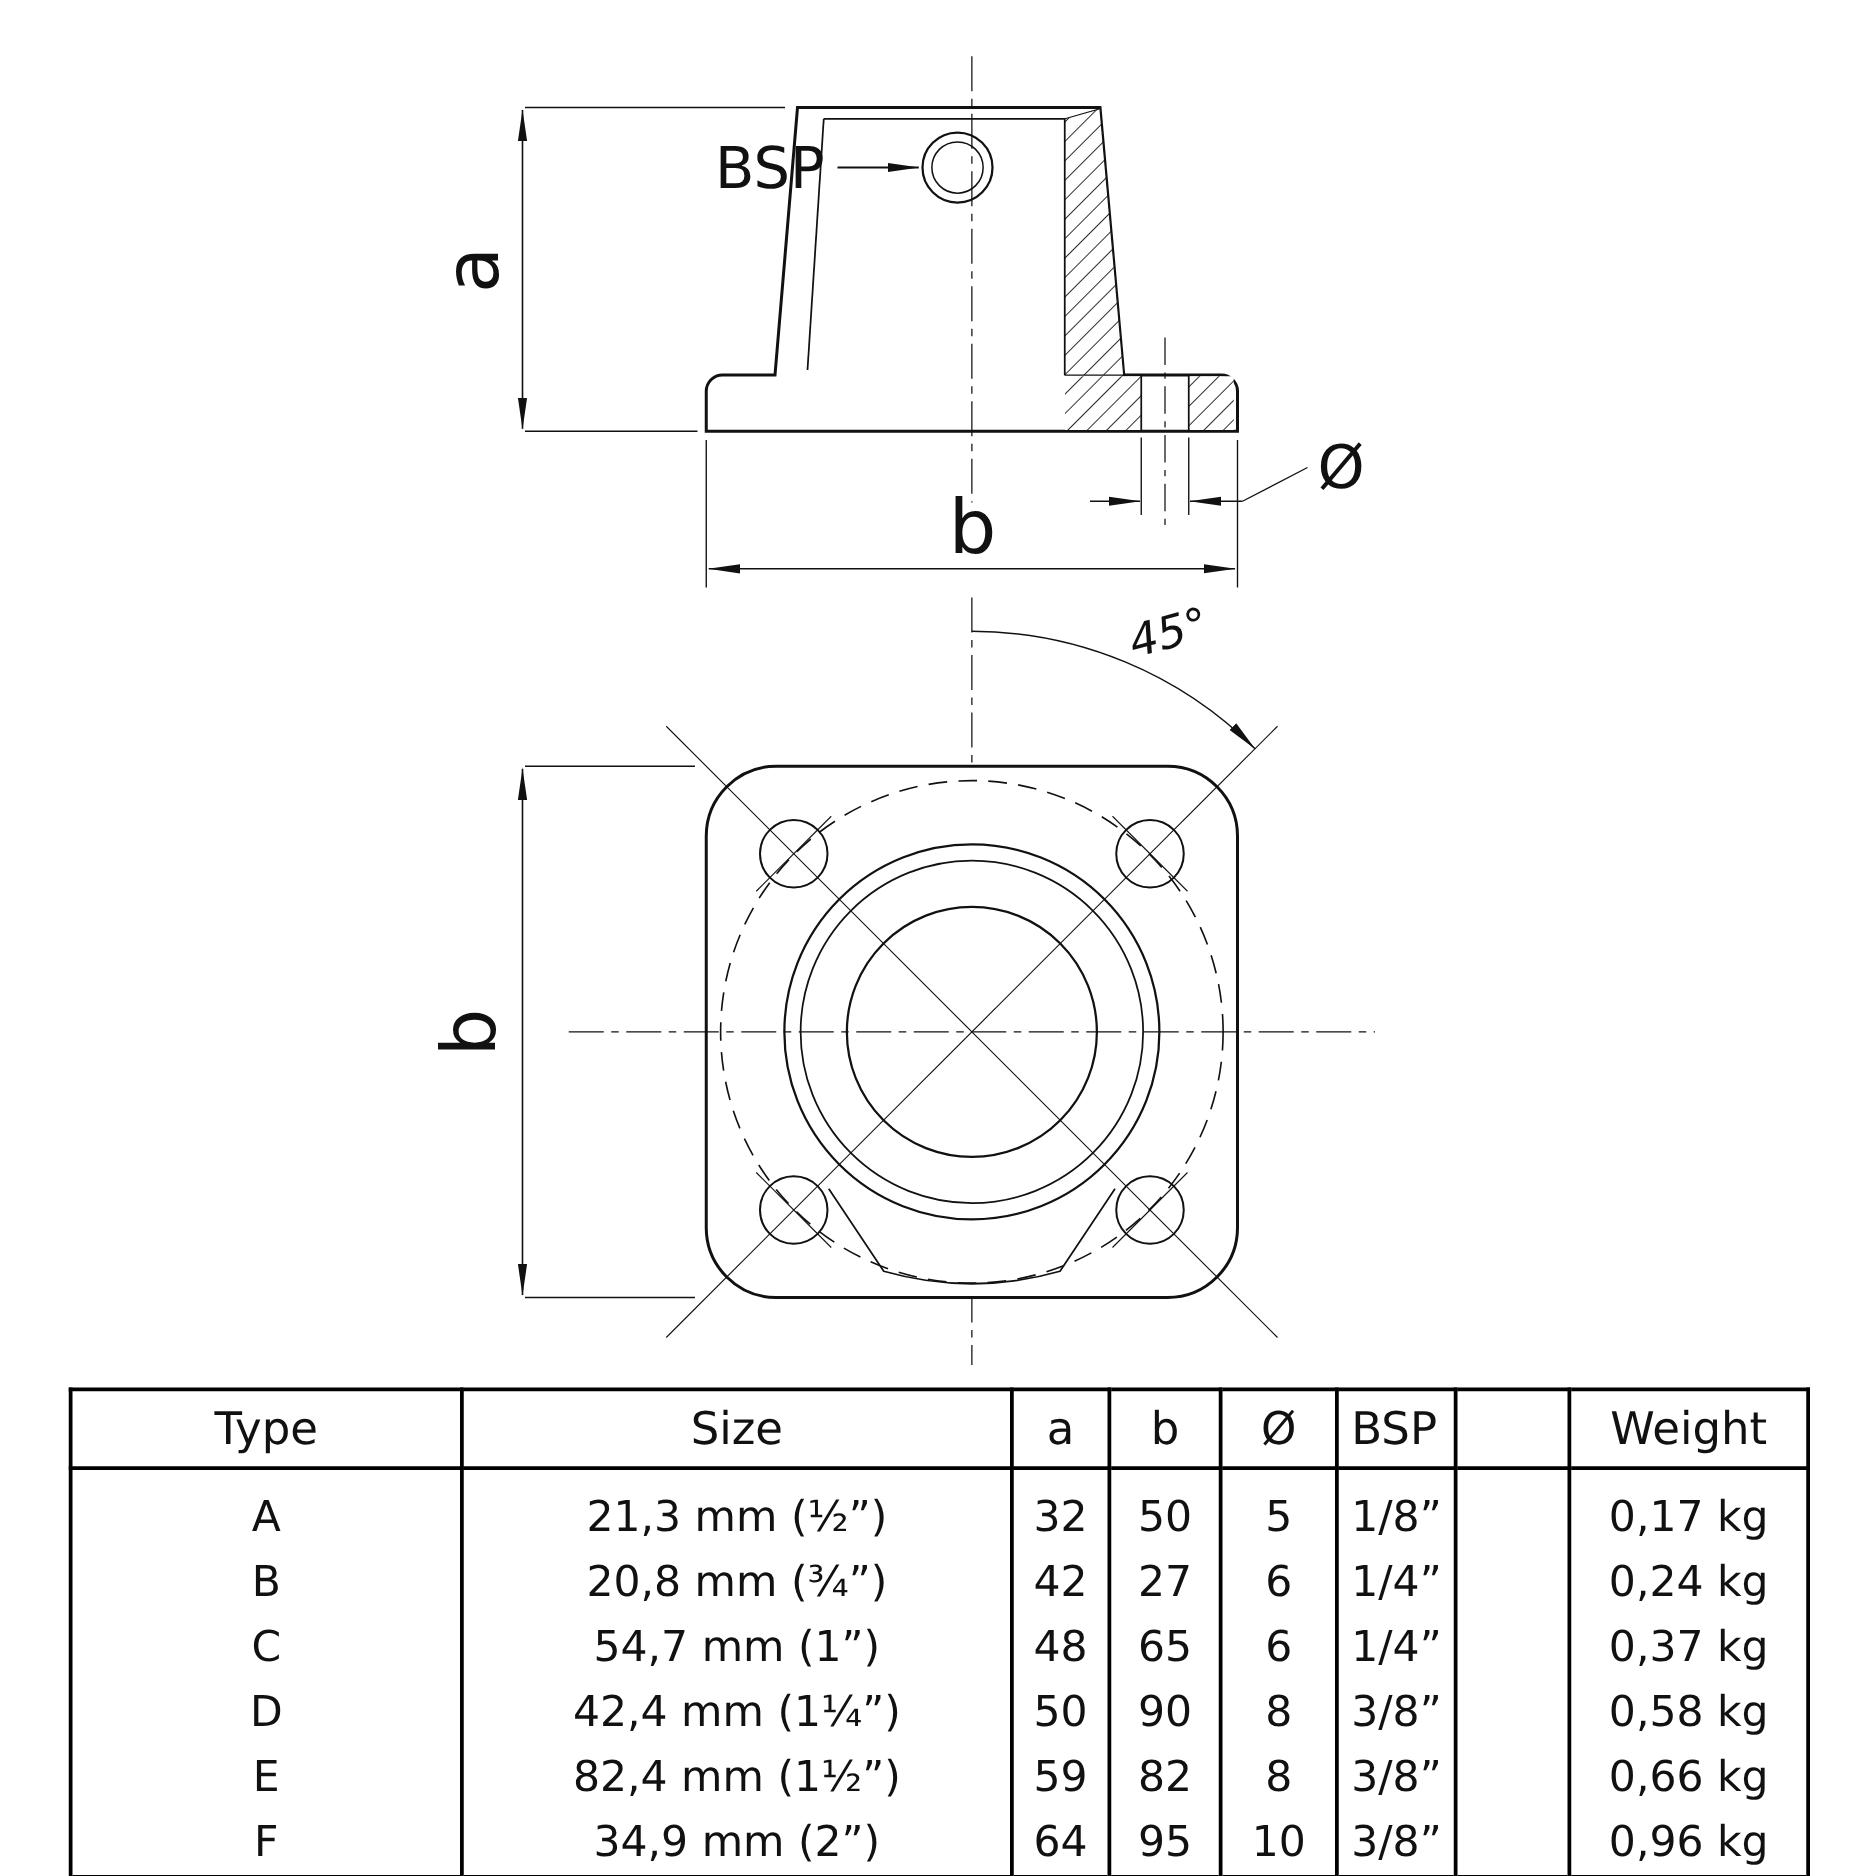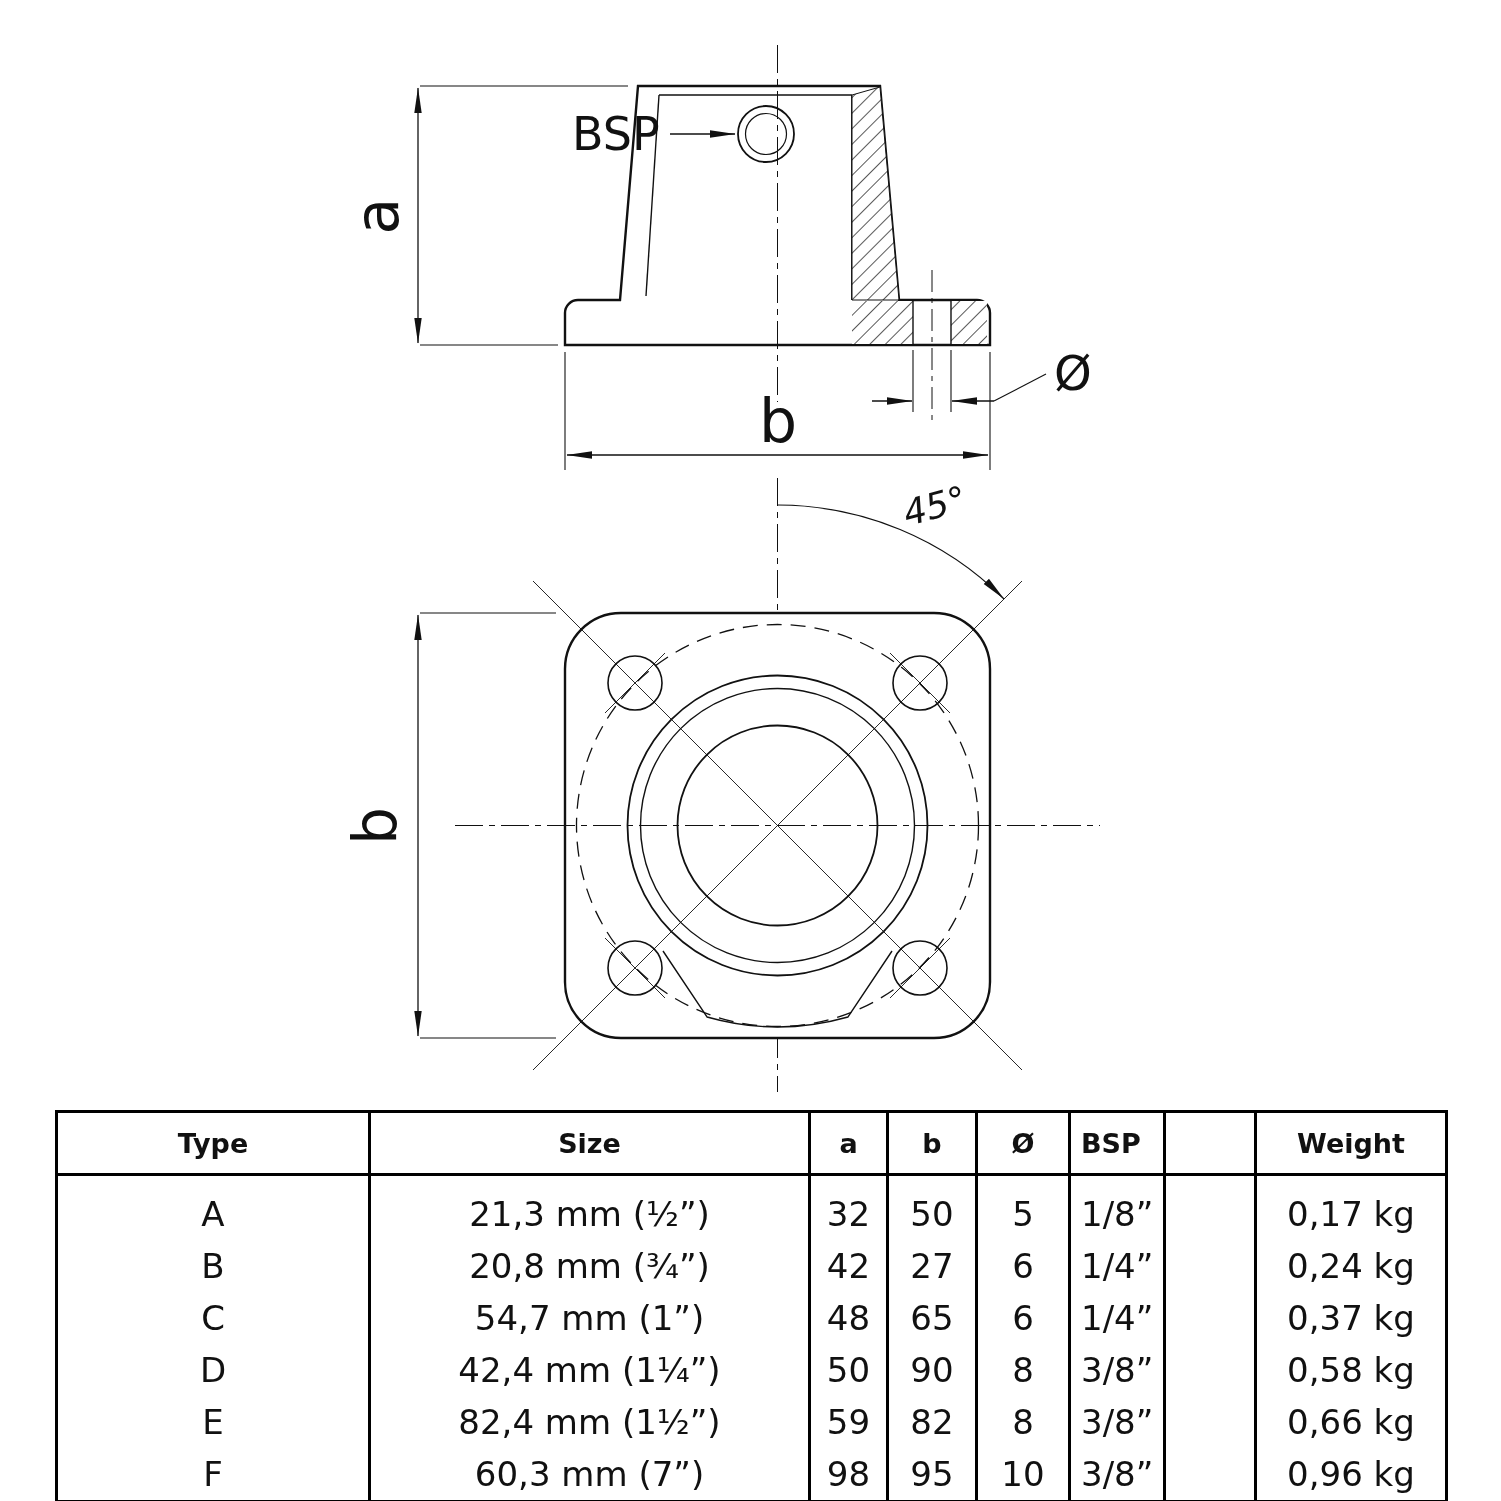--- a/index.html
+++ b/index.html
@@ -17,21 +17,21 @@
   }
   table.spec col.c-type   { width:313px; }
   table.spec col.c-size   { width:440px; }
   table.spec col.c-a      { width:78px; }
   table.spec col.c-b      { width:89px; }
   table.spec col.c-dia    { width:93px; }
   table.spec col.c-bsp    { width:95px; }
   table.spec col.c-spacer { width:91px; }
   table.spec col.c-weight { width:191px; }
   table.spec th {
-    border:3px solid #000; font-size:27px; font-weight:bold;
+    border:3px solid #000; font-size:36px; font-weight:normal;
     padding:6px 4px; height:48px; text-align:center;
   }
   table.spec td {
     border-left:3px solid #000; border-right:3px solid #000;
     border-top:none; border-bottom:none;
     font-size:34px; padding:2px 4px; height:48px; text-align:center;
     white-space:nowrap; overflow:hidden;
   }
   table.spec tbody tr:first-child td { padding-top:14px; }
   table.spec th.col-bsp, table.spec td.col-bsp { text-align:left; padding-left:10px; }
@@ -224,22 +224,22 @@
         <td class="col-size">82,4 mm (1½”)</td>
         <td class="col-a">59</td>
         <td class="col-b">82</td>
         <td class="col-diameter">8</td>
         <td class="col-bsp">3/8”</td>
         <td class="col-spacer"></td>
         <td class="col-weight">0,66 kg</td>
       </tr>
       <tr>
         <td class="col-type">F</td>
-        <td class="col-size">60,3 mm (7”)</td>
-        <td class="col-a">98</td>
+        <td class="col-size">34,9 mm (2”)</td>
+        <td class="col-a">64</td>
         <td class="col-b">95</td>
         <td class="col-diameter">10</td>
         <td class="col-bsp">3/8”</td>
         <td class="col-spacer"></td>
         <td class="col-weight">0,96 kg</td>
       </tr>
     </tbody>
 </table>
 
 </body></html>

